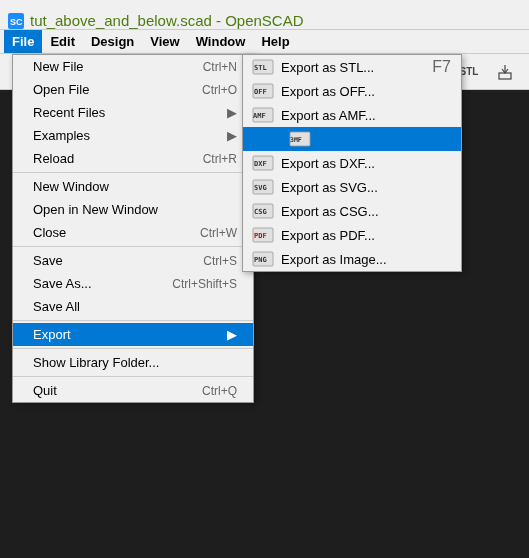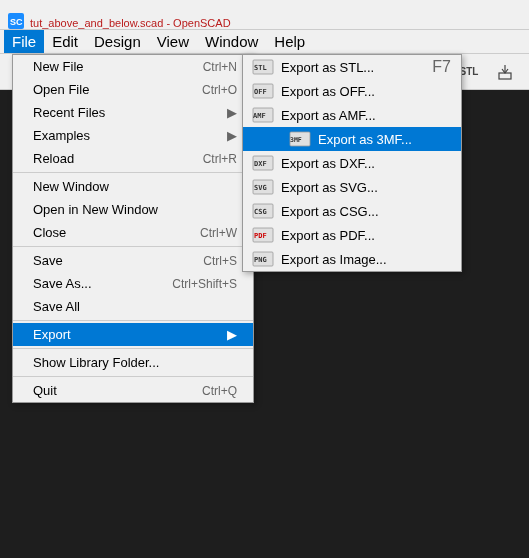--- a/index.html
+++ b/index.html
@@ -21,41 +21,42 @@
       align-items: flex-end;
       padding: 0 8px;
       border-bottom: 1px solid #ccc;
     }
     .title-bar-icon {
       width: 16px;
       height: 16px;
       margin-right: 6px;
     }
     .title-bar-text {
-      font-size: 11px;
-      color: #b91c1c;
+      font-size: 15px;
+      color: #4d7c0f;
     }
 
     
     .menu-bar {
       background: #f0f0f0;
       height: 24px;
       display: flex;
       align-items: center;
       padding: 0 4px;
       border-bottom: 1px solid #ccc;
     }
     .menu-item {
       padding: 2px 8px;
-      font-size: 15px;
+      font-size: 13px;
       color: #000;
       cursor: pointer;
       height: 100%;
       display: flex;
       align-items: center;
+      font-weight: bold;
     }
     .menu-item:hover, .menu-item.active {
       background: #0078d4;
       color: #fff;
     }
     .menu-item.active {
       background: #0078d4;
       color: #fff;
     }
 
@@ -430,21 +431,20 @@
       <span>Export as AMF...</span>
     </div>
 
     <div class="sub-item highlighted">
       <div class="sub-icon">
         <svg width="22" height="16" viewBox="0 0 22 16">
           <rect x="1" y="1" width="20" height="14" fill="#e0e0e0" stroke="#999" stroke-width="0.8" rx="1"></rect>
           <text x="1" y="11" font-size="6.5" font-weight="bold" fill="#333" font-family="monospace">3MF</text>
         </svg>
       </div>
-      <span>Export as 3MF...</span>
     </div>
 
     <div class="sub-item">
       <div class="sub-icon">
         <svg width="22" height="16" viewBox="0 0 22 16">
           <rect x="1" y="1" width="20" height="14" fill="#e0e0e0" stroke="#999" stroke-width="0.8" rx="1"></rect>
           <text x="2" y="11" font-size="7" font-weight="bold" fill="#333" font-family="monospace">DXF</text>
         </svg>
       </div>
       <span>Export as DXF...</span>

